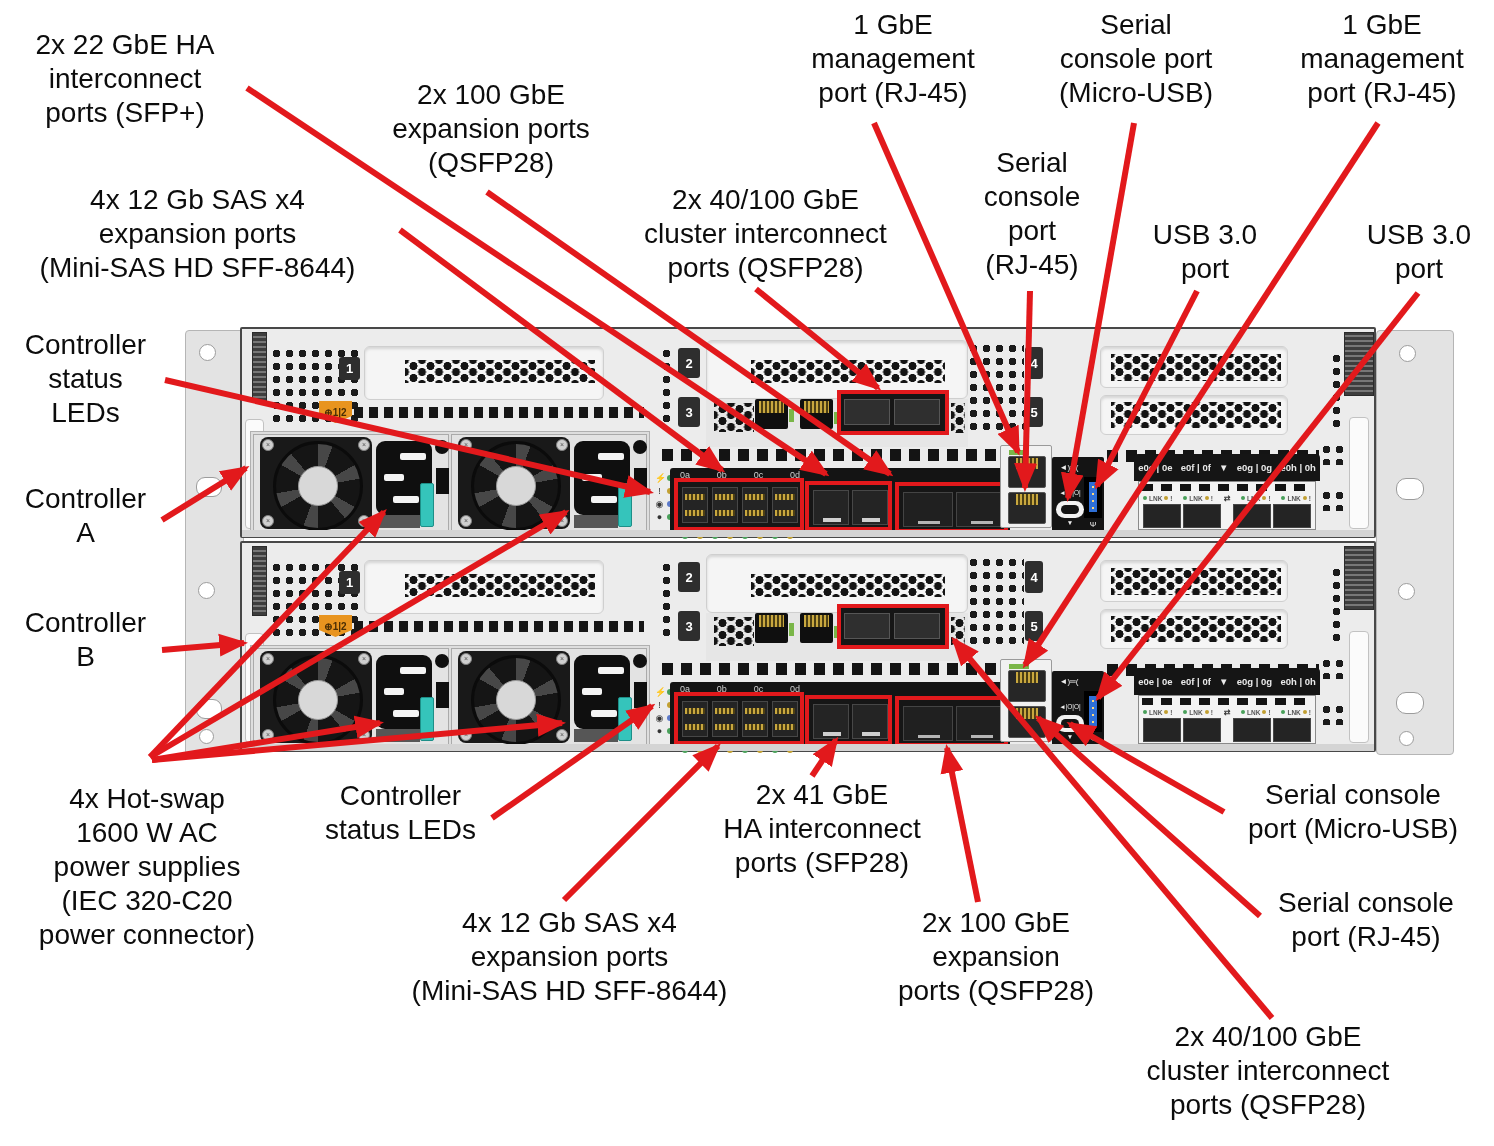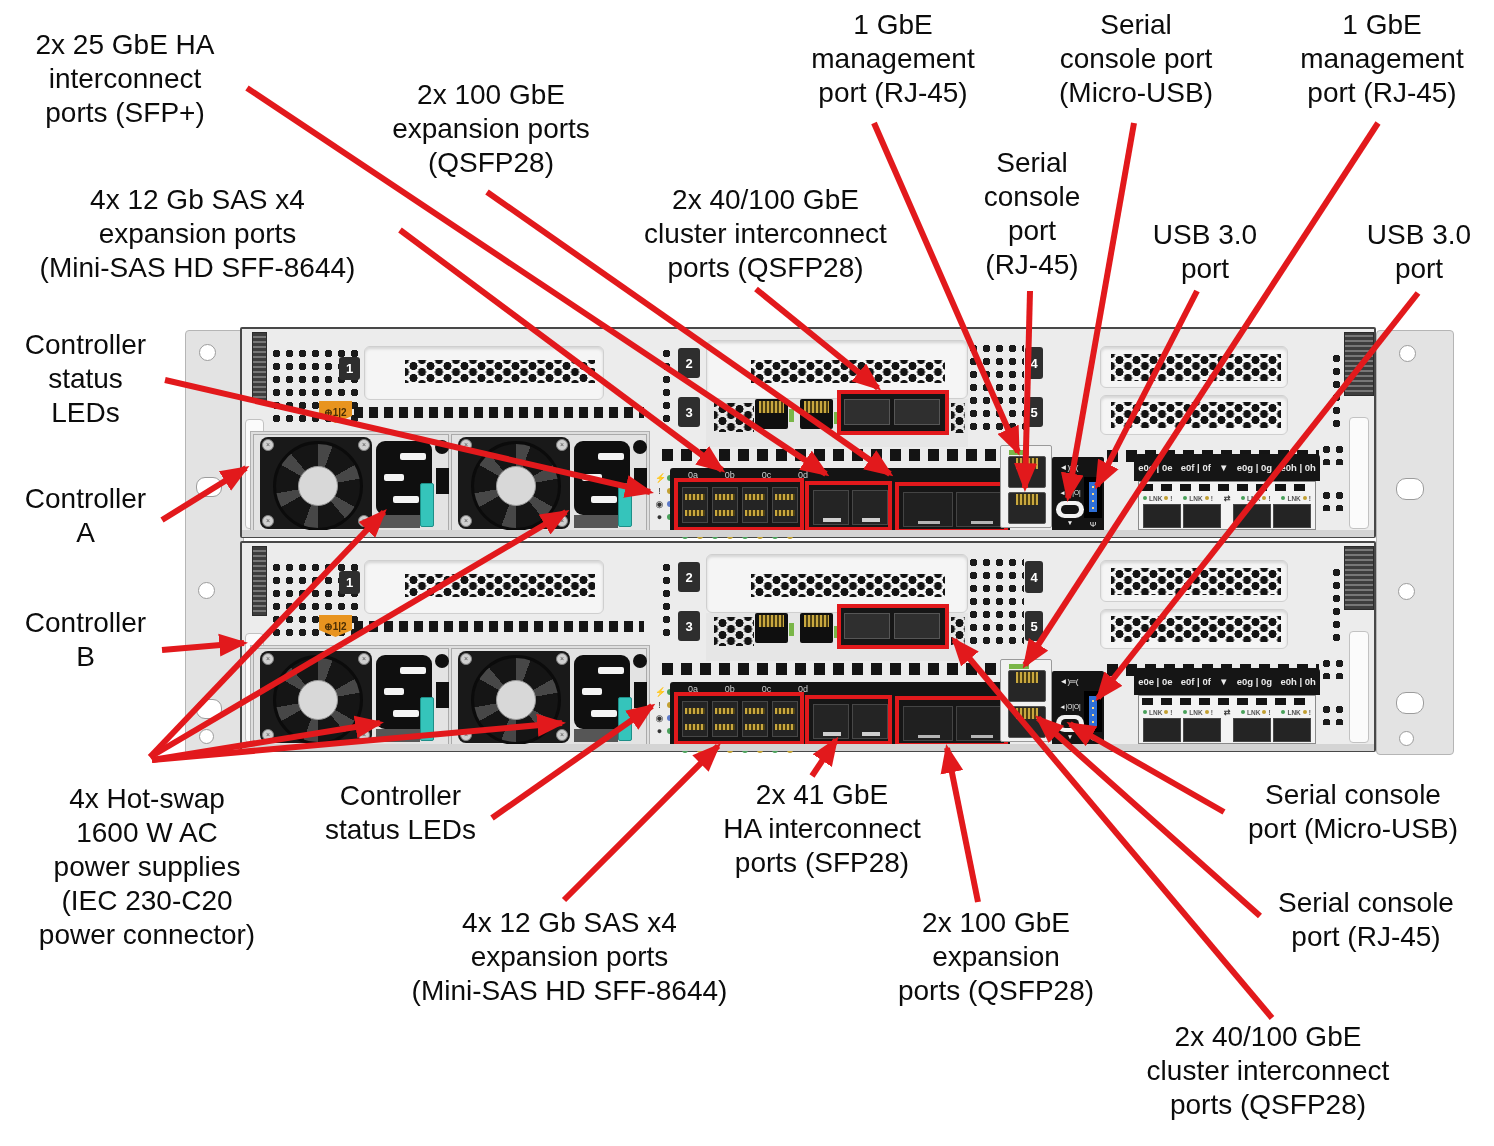--- a/index.html
+++ b/index.html
@@ -42,21 +42,21 @@
          border:1px solid #818181;font:7px/9px "Liberation Sans";text-align:center;color:#555;}
   .iec{background:#0f0f0f;border-radius:9px;}
   .iecbar{position:absolute;background:#f4f4f4;border-radius:2px;height:7px;}
   .teal{background:#35c4bb;border:1px solid #1d8f88;border-radius:2px;}
   .blk{background:#0f0f0f;}
   .ledrow{display:flex;align-items:center;gap:3px;height:13px;}
   .ledrow .g{font:9px "Liberation Sans";color:#333;width:9px;text-align:center;}
   .dot{width:6px;height:6px;border-radius:50%;}
   .led-g{background:#49a05a;} .led-y{background:#c2a032;} .led-b{background:#5b79c9;}
   .portdark{background:#242424;border:1px solid #474747;}
-  .sastiny{display:flex;justify-content:space-between;font:9px "Liberation Sans";color:#cfcfcf;margin-left:8px;}
+  .sastiny{display:flex;justify-content:space-between;font:9px "Liberation Sans";color:#cfcfcf;}
   .sfptop{display:flex;justify-content:space-around;align-items:center;
           font:700 9.5px "Liberation Sans";color:#eaeaea;}
   .lnkrow{display:flex;justify-content:space-between;align-items:center;
           font:700 6.5px "Liberation Sans";color:#555;}
   .lnkgrp{display:flex;align-items:center;gap:2px;}
   .mini{font:8px "Liberation Sans";color:#eee;text-align:center;}
   .rjport{background:#262626;border:1px solid #555;border-radius:2px;}
   .pins{position:absolute;left:50%;transform:translateX(-50%);top:1px;width:22px;height:11px;}
 </style>
 </head>
@@ -608,21 +608,21 @@
       <line x1="492" y1="818" x2="652" y2="706" marker-end="url(#ah)"></line>
       <line x1="812" y1="776" x2="836" y2="740" marker-end="url(#ah)"></line>
       <line x1="564" y1="900" x2="718" y2="746" marker-end="url(#ah)"></line>
       <line x1="978" y1="902" x2="947" y2="748" marker-end="url(#ah)"></line>
       <line x1="1224" y1="812" x2="1070" y2="724" marker-end="url(#ah)"></line>
       <line x1="1260" y1="916" x2="1038" y2="718" marker-end="url(#ah)"></line>
       <line x1="1272" y1="1018" x2="954" y2="640" marker-end="url(#ah)"></line>
     </g>
   </svg>
 
-  <div class="lbl" style="left:5px;top:28px;width:240px;">2x 25 GbE HA
+  <div class="lbl" style="left:5px;top:28px;width:240px;">2x 22 GbE HA
 interconnect
 ports (SFP+)</div>
   <div class="lbl" style="left:0;top:183px;width:395px;">4x 12 Gb SAS x4
 expansion ports
 (Mini-SAS HD SFF-8644)</div>
   <div class="lbl" style="left:372px;top:78px;width:238px;">2x 100 GbE
 expansion ports
 (QSFP28)</div>
   <div class="lbl" style="left:618px;top:183px;width:295px;">2x 40/100 GbE
 cluster interconnect
@@ -647,21 +647,21 @@
   <div class="lbl" style="left:8px;top:328px;width:155px;">Controller
 status
 LEDs</div>
   <div class="lbl" style="left:8px;top:482px;width:155px;">Controller
 A</div>
   <div class="lbl" style="left:8px;top:606px;width:155px;">Controller
 B</div>
   <div class="lbl" style="left:8px;top:782px;width:278px;">4x Hot-swap
 1600 W AC
 power supplies
-(IEC 230-C20
+(IEC 320-C20
 power connector)</div>
   <div class="lbl" style="left:308px;top:779px;width:185px;">Controller
 status LEDs</div>
   <div class="lbl" style="left:372px;top:906px;width:395px;">4x 12 Gb SAS x4
 expansion ports
 (Mini-SAS HD SFF-8644)</div>
   <div class="lbl" style="left:698px;top:778px;width:248px;">2x 41 GbE
 HA interconnect
 ports (SFP28)</div>
   <div class="lbl" style="left:888px;top:906px;width:216px;">2x 100 GbE

